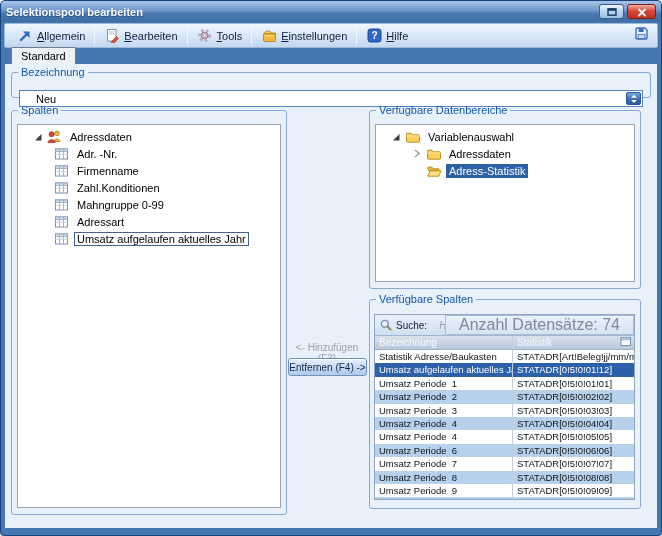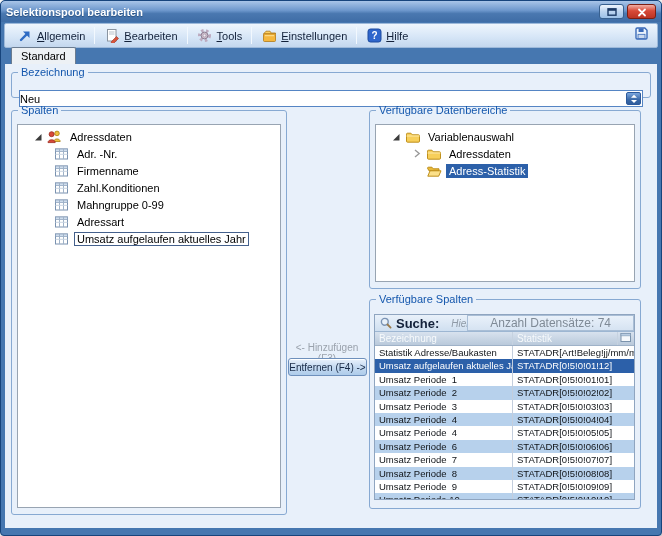--- a/index.html
+++ b/index.html
@@ -36,44 +36,44 @@
   .content{position:absolute;top:63px;left:4px;right:4px;bottom:7px;background:#e8f0fa;}
   fieldset.group{position:absolute;margin:0;padding:0;border:1px solid #87a9d2;border-radius:3px;}
   fieldset.group legend{margin-left:6px;padding:0 3px;font-size:11px;color:#1457ad;}
   .g-bez{left:6px;top:2px;width:640px;height:32px;}
   .g-spalten{left:6px;top:40px;width:276px;height:411px;}
   .g-bereiche{left:364px;top:40px;width:272px;height:185px;}
   .g-vspalten{left:364px;top:229px;width:272px;height:216px;}
   .whitebox{position:absolute;left:5px;top:8px;right:5px;bottom:6px;background:#fff;border:1px solid #98a4b2;overflow:hidden;padding-top:3px;}
   
   .combo{position:absolute;left:7px;right:7px;top:12px;height:17px;background:#fff;border:1px solid #5585c4;display:flex;align-items:center;}
-  .combo-text{flex:1;font-size:11px;padding:0 0;color:#000;}
+  .combo-text{flex:1;font-size:11px;padding:0 16px;color:#000;}
   .combo-btn{width:15px;height:13px;margin-right:1px;border-radius:2px;border:1px solid #2c5a9c;
     background:linear-gradient(#7ba6dd,#3a69a8 60%,#2f5d9c);display:flex;align-items:center;justify-content:center;}
   
   .tree-row{display:flex;align-items:center;height:17px;font-size:11px;color:#000;padding-left:6px;white-space:pre;margin-left:8px;}
   .tree-row.child{padding-left:27px;}
   .tw{width:12px;height:12px;display:inline-flex;align-items:center;justify-content:center;margin-right:2px;flex:0 0 12px;}
   .tree-ic{width:17px;height:15px;display:inline-flex;align-items:center;justify-content:center;margin-right:4px;flex:0 0 17px;}
   .tree-label{padding:1px 3px;white-space:pre;}
   .tree-label.focused{border:1px solid #44608c;padding:0 2px;}
   .tree-label.selected{background:var(--sel,#2c60a9);color:#fff;}
   
   .btn-add{position:absolute;left:286px;top:278px;width:72px;text-align:center;font-size:10px;color:#9aa2ac;}
   .btn-remove{position:absolute;left:283px;top:294px;width:79px;height:18px;
     background:linear-gradient(#eaf2fc,#c8dcf2 45%,#aeccea);border:1px solid #6e90bc;border-radius:3px;
     font-size:10px;color:#1a2c48;display:flex;align-items:center;justify-content:center;box-shadow:inset 0 1px 0 #fdfeff;}
   
   .gridwrap{position:absolute;left:4px;top:9px;right:5px;bottom:8px;background:#fff;border:1px solid #8fa5c0;display:flex;flex-direction:column;overflow:hidden;}
   .searchbar{flex:0 0 17px;background:linear-gradient(#e9f1fa,#cfdff0);border-bottom:1px solid #9db6d2;display:flex;align-items:center;padding-left:4px;}
   .s-ic{width:14px;display:inline-flex;margin-right:3px;}
-  .s-label{font-size:13px;font-weight:bold;color:#13213a;margin-right:12px;}
+  .s-label{font-size:10px;font-weight:normal;color:#13213a;margin-right:12px;}
   .s-ph{font-size:10px;font-style:italic;color:#8f9aa6;flex:1;overflow:hidden;white-space:nowrap;}
-  .s-count{font-size:12px;color:#7f8a96;border:1px solid #a9bed6;align-self:stretch;display:flex;align-items:center;
-    padding:0 22px;background:linear-gradient(#e9f1fa,#d6e3f2);white-space:nowrap;}
+  .s-count{font-size:16px;color:#7f8a96;border:1px solid #a9bed6;align-self:stretch;display:flex;align-items:center;
+    padding:0 13px;background:linear-gradient(#e9f1fa,#d6e3f2);white-space:nowrap;}
   .gridhead{flex:0 0 14px;background:linear-gradient(#d8e2ee,#b9c9db);display:flex;border-bottom:1px solid #9fb2c8;color:#f7fafc;font-size:10px;align-items:center;}
   .h-name{width:138px;padding:0 4px;border-right:1px solid #c6d2e0;height:100%;line-height:13px;overflow:hidden;}
   .h-var{flex:1;padding:0 4px;border-right:1px solid #c6d2e0;height:100%;line-height:13px;overflow:hidden;}
   .h-icon{width:16px;display:flex;align-items:center;justify-content:center;height:100%;}
   .gridbody{flex:1;}
   .grid-row{display:flex;height:13.4px;font-size:9.5px;color:#101418;align-items:center;}
   .grid-row.stripe{background:var(--stripe,#b7d1ec);}
   .grid-row.selected{background:var(--sel,#2c60a9);color:#fff;}
   .c-name{width:138px;padding:0 4px;border-right:1px solid #c3cedd;height:100%;line-height:13px;white-space:pre;overflow:hidden;}
   .c-var{flex:1;padding:0 4px;height:100%;line-height:13px;white-space:pre;overflow:hidden;}

